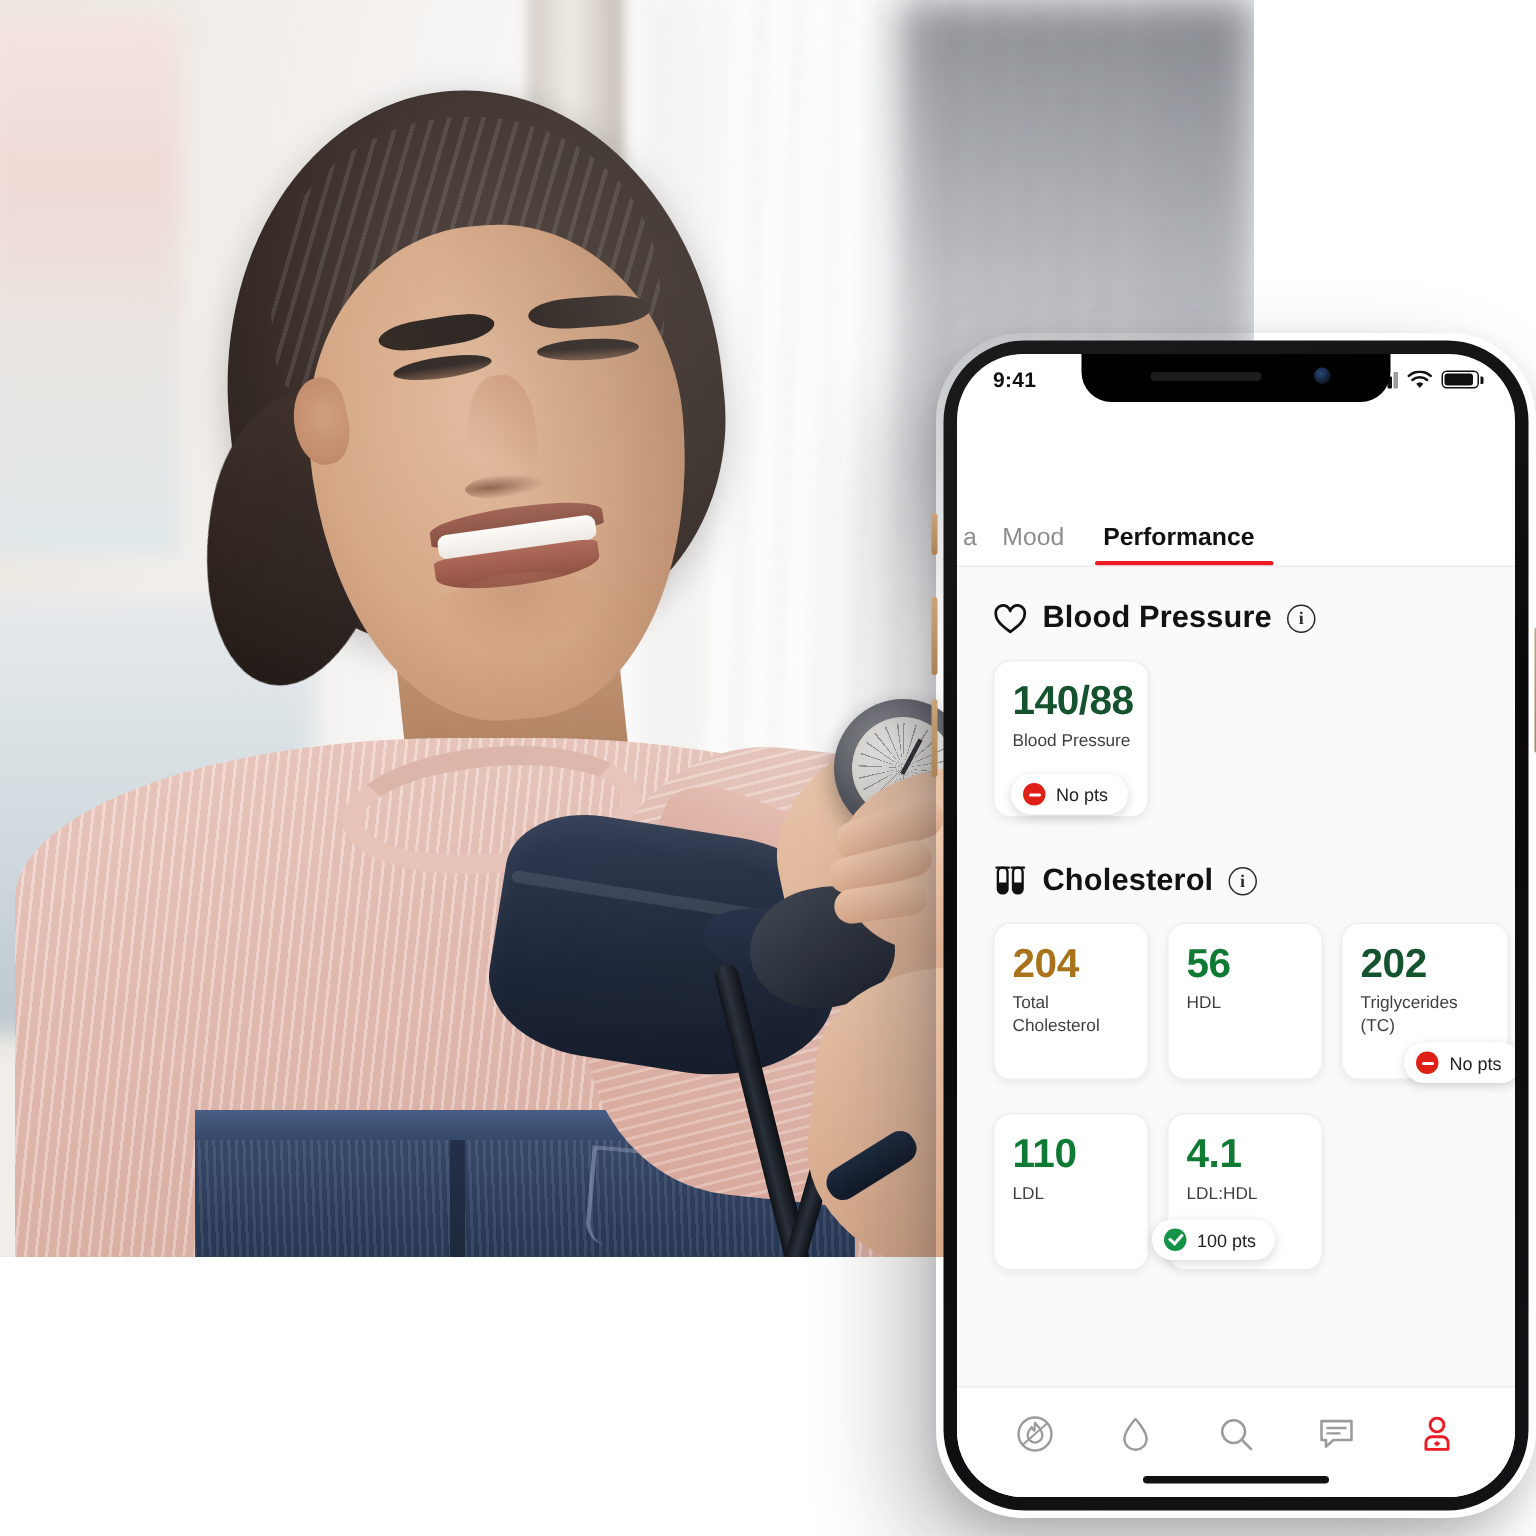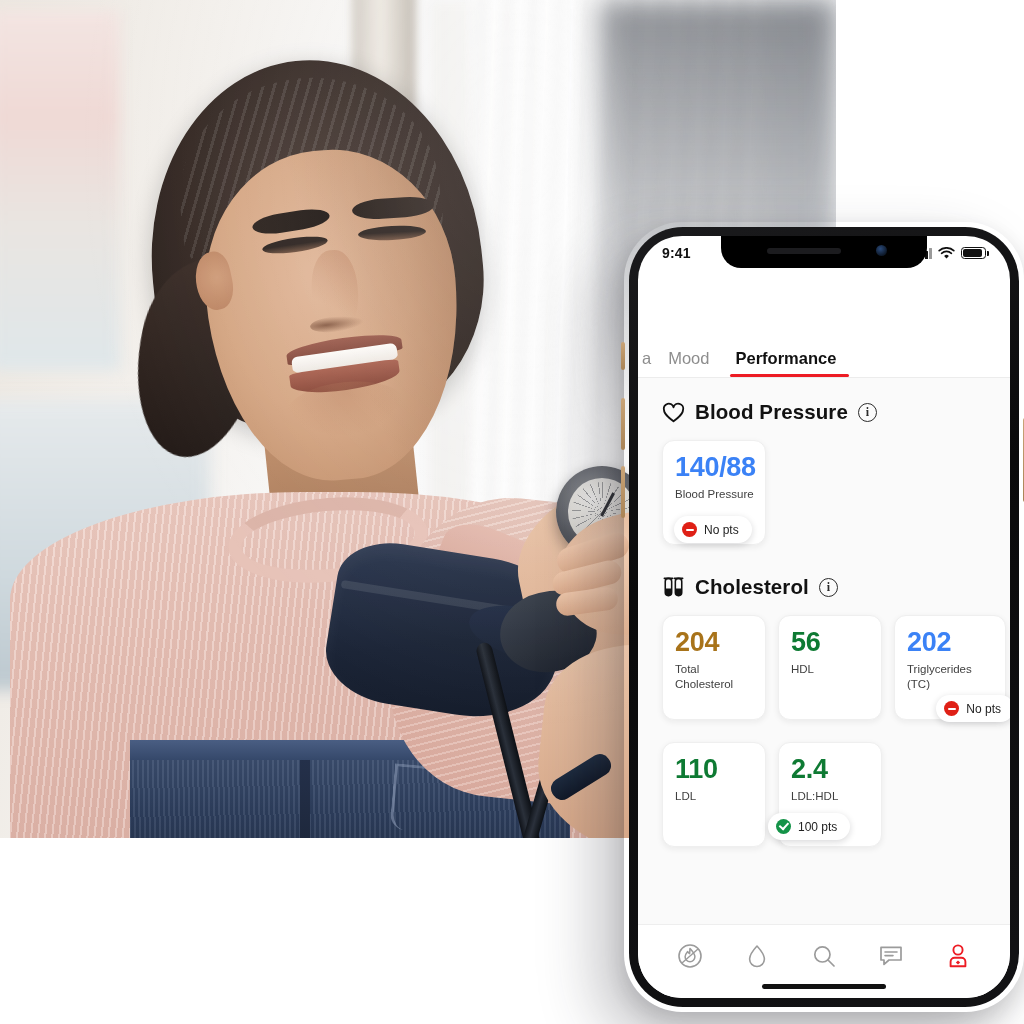--- a/index.html
+++ b/index.html
@@ -388,21 +388,21 @@
   .cards-row { display:flex; gap: 12px; padding: 16px 0 0 24px; position:relative; }
   .metric-card {
     width: 104px; height: 105px; background:#fff; border-radius: 12px;
     border: 1px solid #efefef;
     box-shadow: 0 2px 6px rgba(25,25,30,.07);
     padding: 12px 11px 0 12px; position: relative; flex: 0 0 auto;
   }
   .metric-card.wide { width: 112px; }
   .metric-value { font-size: 27px; font-weight: 700; line-height: 1.05; letter-spacing:-.3px; }
   .metric-label { font-size: 11.5px; color:#3f3f3f; line-height: 1.25; margin-top: 6px; }
-  .v-red   { color:#3b82f6; }
+  .v-red   { color:#14532d; }
   .v-green { color:#0E7A33; }
   .v-gold  { color:#A8731A; }
 
   .pill {
     position:absolute; display:inline-flex; align-items:center; gap: 7px;
     background:#fff; border-radius: 999px; padding: 6px 13px 6px 8px;
     box-shadow: 0 2px 7px rgba(20,20,25,.16); font-size: 12px; color:#222; white-space:nowrap;
   }
   .dot { width: 15px; height:15px; border-radius:50%; display:flex; align-items:center; justify-content:center; flex:0 0 auto;}
   .dot.red { background:#DF2016; }
@@ -588,21 +588,21 @@
             <span>No pts</span>
           </div>
         </div>
 
         <div class="cards-row" style="padding-top:22px;">
           <div class="metric-card">
             <div class="metric-value v-green">110</div>
             <div class="metric-label">LDL</div>
           </div>
           <div class="metric-card">
-            <div class="metric-value v-green">2.4</div>
+            <div class="metric-value v-green">4.1</div>
             <div class="metric-label">LDL:HDL</div>
           </div>
           <div class="pill pill-ldl">
             <span class="dot green"></span>
             <span>100 pts</span>
           </div>
         </div>
 
       </div>
 

